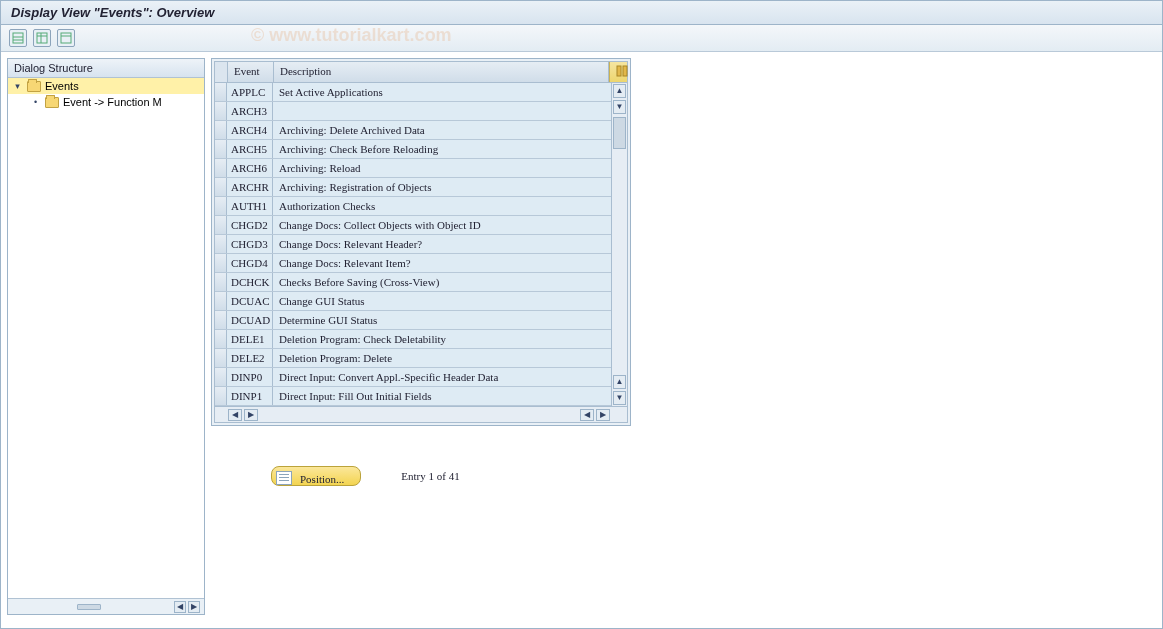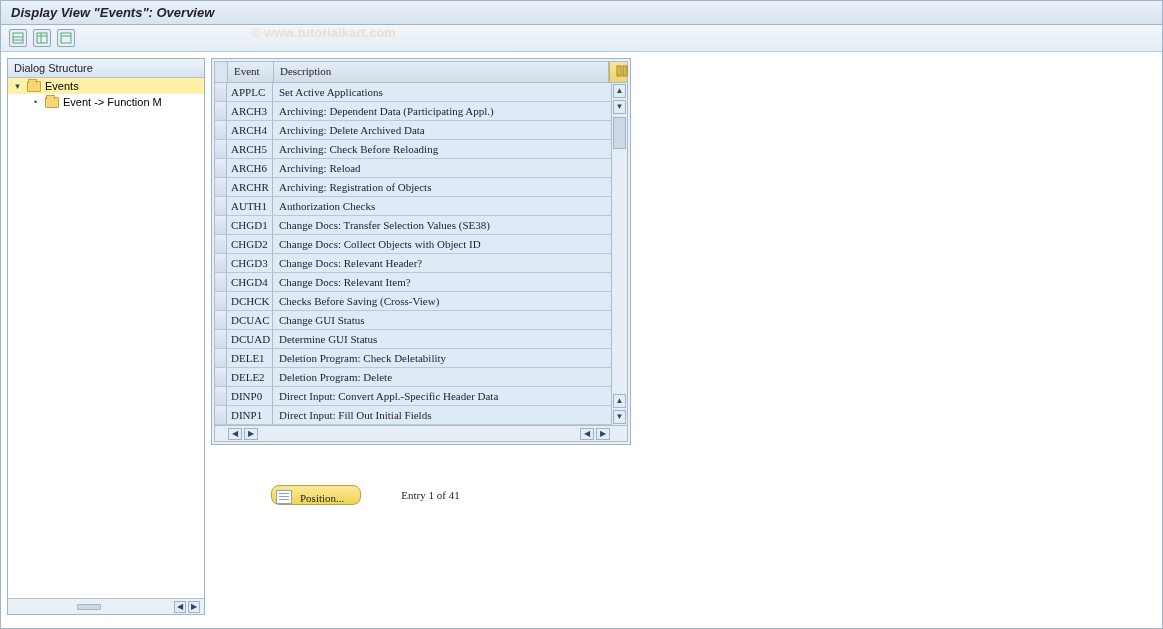--- a/index.html
+++ b/index.html
@@ -25,21 +25,21 @@
     padding: 4px 8px;
     display:flex; gap:6px;
     position:relative;
   }
   .tool-btn {
     width:18px; height:18px; border:1px solid #8ca4bb;
     background:#e9f0f6; border-radius:2px;
     display:flex; align-items:center; justify-content:center;
     font-size:10px; color:#346; cursor:pointer;
   }
-  .watermark { position:absolute; left:250px; top:0; color:#e9c9b0; opacity:0.5; font-size:13px; font-weight:bold; pointer-events:none;}
+  .watermark { position:absolute; left:250px; top:0; color:#e9c9b0; opacity:0.5; font-size:18px; font-weight:bold; pointer-events:none;}
   .body {
     display:flex; gap:6px; padding:6px;
     height: calc(100% - 58px);
   }
   
   .sidebar {
     width:198px; border:1px solid #9db4c9;
     display:flex; flex-direction:column;
     background:#3b82f6;
   }
@@ -183,21 +183,20 @@
           <div class="g-body">
             <div class="g-rows" id="grid-rows">
                 <div class="g-row">
                   <div class="selcol"></div>
                   <div class="c1">APPLC</div>
                   <div class="c2">Set Active Applications</div>
                 </div>
                 <div class="g-row">
                   <div class="selcol"></div>
                   <div class="c1">ARCH3</div>
-                  <div class="c2">Archiving: Dependent Data (Participating Appl.)</div>
                 </div>
                 <div class="g-row">
                   <div class="selcol"></div>
                   <div class="c1">ARCH4</div>
                   <div class="c2">Archiving: Delete Archived Data</div>
                 </div>
                 <div class="g-row">
                   <div class="selcol"></div>
                   <div class="c1">ARCH5</div>
                   <div class="c2">Archiving: Check Before Reloading</div>
@@ -209,25 +208,20 @@
                 </div>
                 <div class="g-row">
                   <div class="selcol"></div>
                   <div class="c1">ARCHR</div>
                   <div class="c2">Archiving: Registration of Objects</div>
                 </div>
                 <div class="g-row">
                   <div class="selcol"></div>
                   <div class="c1">AUTH1</div>
                   <div class="c2">Authorization Checks</div>
-                </div>
-                <div class="g-row">
-                  <div class="selcol"></div>
-                  <div class="c1">CHGD1</div>
-                  <div class="c2">Change Docs: Transfer Selection Values (SE38)</div>
                 </div>
                 <div class="g-row">
                   <div class="selcol"></div>
                   <div class="c1">CHGD2</div>
                   <div class="c2">Change Docs: Collect Objects with Object ID</div>
                 </div>
                 <div class="g-row">
                   <div class="selcol"></div>
                   <div class="c1">CHGD3</div>
                   <div class="c2">Change Docs: Relevant Header?</div>

